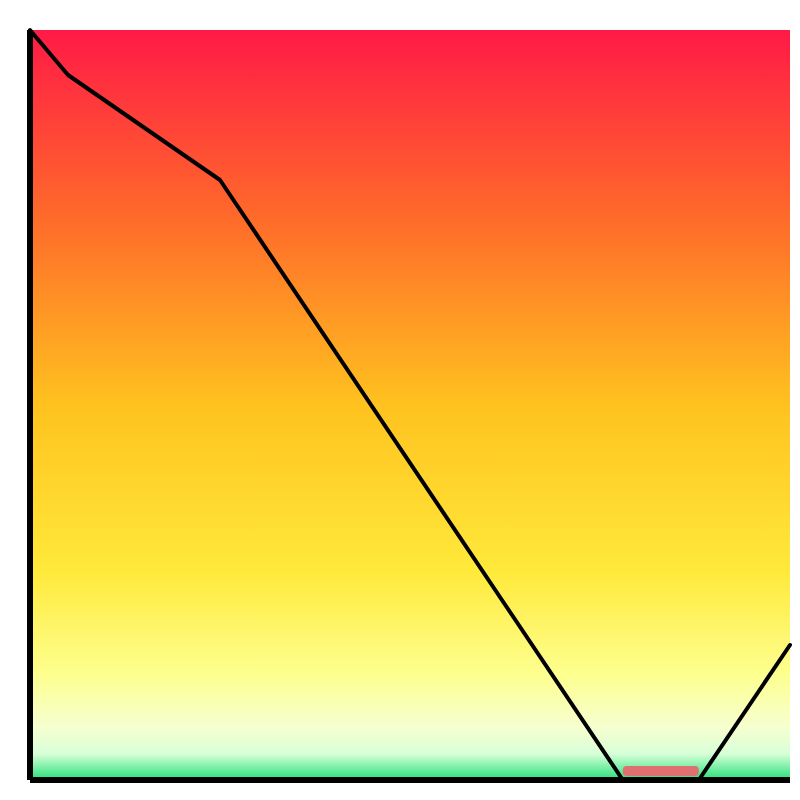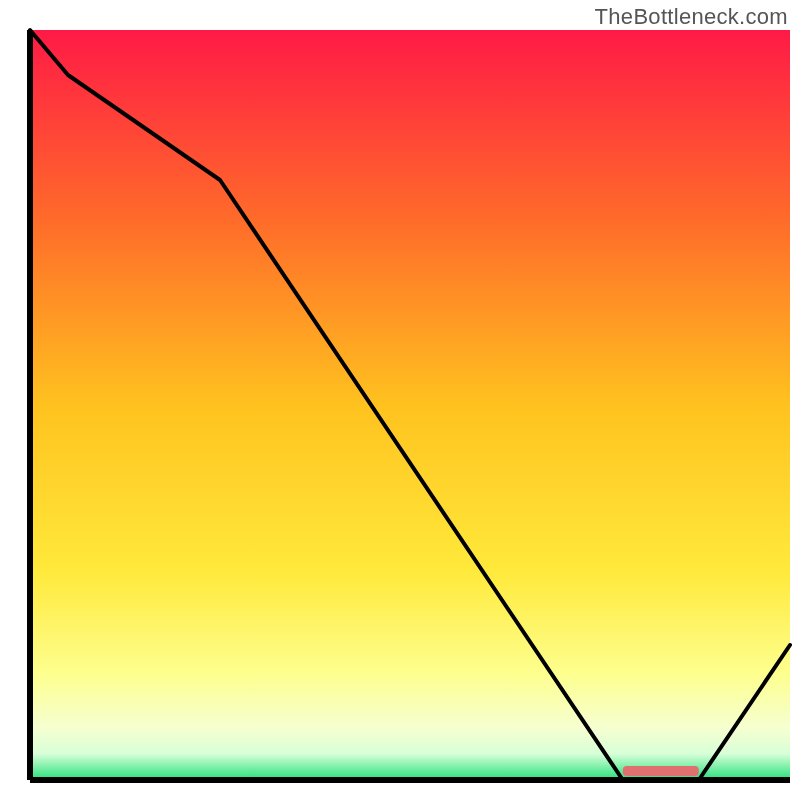--- a/index.html
+++ b/index.html
@@ -25,21 +25,20 @@
     letter-spacing: 0.3px;
   }
   svg {
     display: block;
   }
 </style>
 </head>
 <body>
 
 <div class="canvas">
-  <div class="watermark">TheBottleneck.com</div>
 
   <svg id="plot-svg" width="800" height="800" viewBox="0 0 800 800">
     <defs>
       <linearGradient id="bg-grad" x1="0" y1="0" x2="0" y2="1">
           <stop offset="0%" stop-color="#ff1a46"></stop>
           <stop offset="25%" stop-color="#ff6a2a"></stop>
           <stop offset="50%" stop-color="#ffc21f"></stop>
           <stop offset="72%" stop-color="#ffe93a"></stop>
           <stop offset="86%" stop-color="#fdff8f"></stop>
           <stop offset="93%" stop-color="#f6ffd0"></stop>

